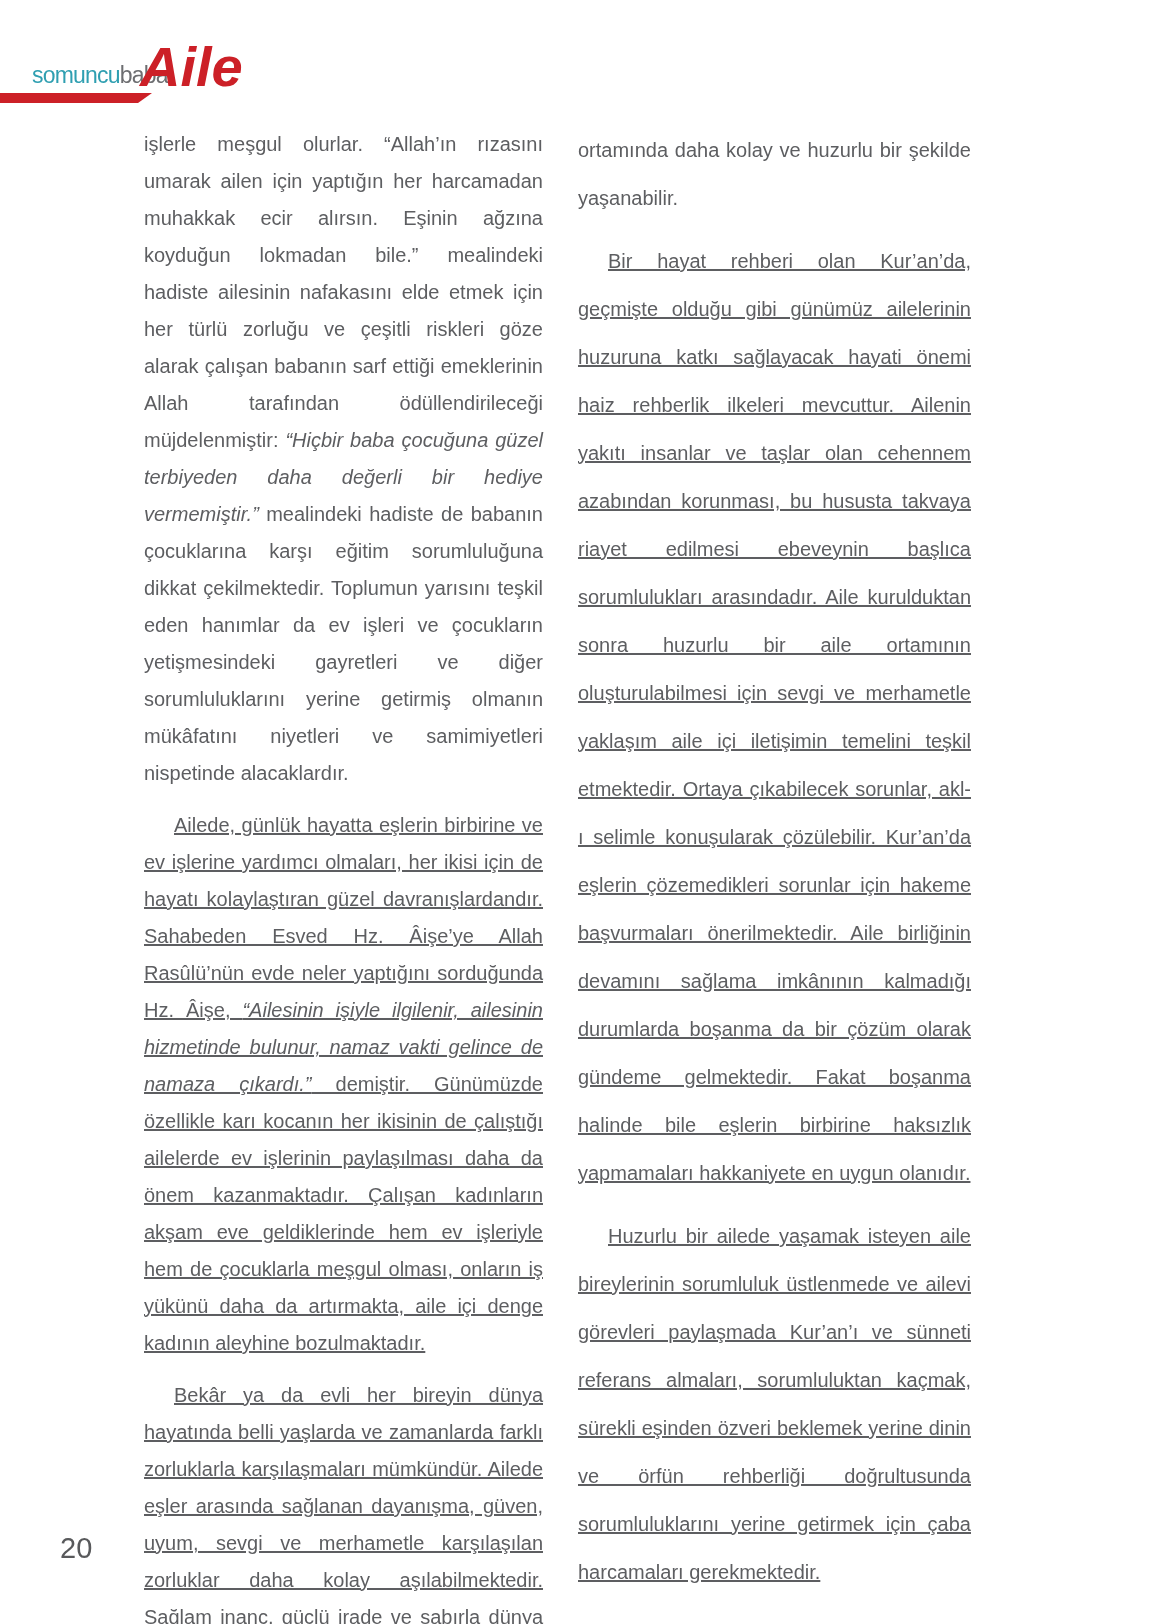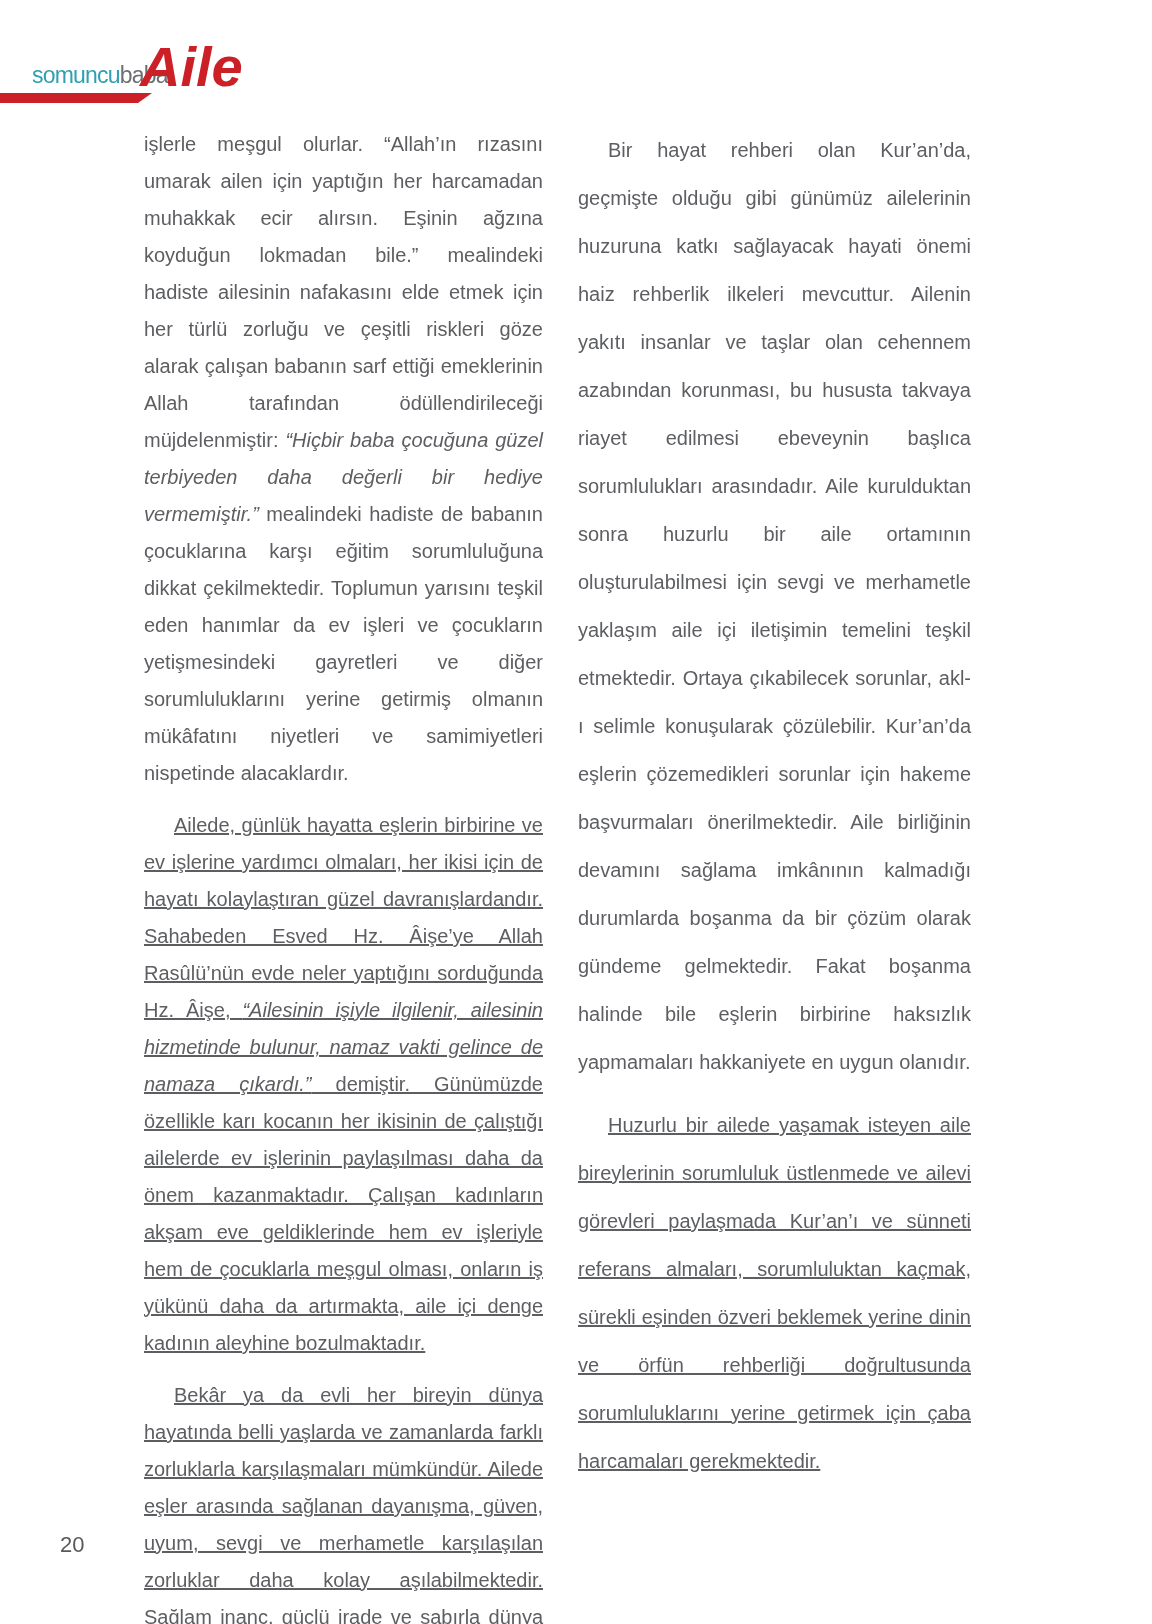--- a/index.html
+++ b/index.html
@@ -68,21 +68,21 @@
   }
   .col p + p { margin-top: 15px; text-decoration: underline; }
   .col p.indent { text-indent: 30px; }
   .col .it { font-style: italic; }
 
   
   .page-number {
     position: absolute;
     left: 60px;
     top: 1532px;
-    font-size: 22px;
+    font-size: 29px;
     color: #58595b;
   }
 </style>
 </head>
 <body>
 
 <div class="page">
 
   <header>
     <div class="logo-redbar"></div>
@@ -90,20 +90,21 @@
     <div class="logo-aile">Aile</div>
   </header>
 
   <main>
     <section class="col col-left">
         <p><span>işlerle meşgul olurlar. “Allah’ın rızasını umarak ailen için yaptığın her harcamadan muhakkak ecir alırsın. Eşinin ağzına koyduğun lokmadan bile.” mealindeki hadiste ailesinin nafakasını elde etmek için her türlü zorluğu ve çeşitli riskleri göze alarak çalışan babanın sarf ettiği emeklerinin Allah tarafından ödüllendirileceği müjdelenmiştir: </span><span class="it">“Hiçbir baba çocuğuna güzel terbiyeden daha değerli bir hediye vermemiştir.”</span><span> mealindeki hadiste de babanın çocuklarına karşı eğitim sorumluluğuna dikkat çekilmektedir. Toplumun yarısını teşkil eden hanımlar da ev işleri ve çocukların yetişmesindeki gayretleri ve diğer sorumluluklarını yerine getirmiş olmanın mükâfatını niyetleri ve samimiyetleri nispetinde alacaklardır.</span></p>
         <p class="indent"><span>Ailede, günlük hayatta eşlerin birbirine ve ev işlerine yardımcı olmaları, her ikisi için de hayatı kolaylaştıran güzel davranışlardandır. Sahabeden Esved Hz. Âişe’ye Allah Rasûlü’nün evde neler yaptığını sorduğunda Hz. Âişe, </span><span class="it">“Ailesinin işiyle ilgilenir, ailesinin hizmetinde bulunur, namaz vakti gelince de namaza çıkardı.”</span><span> demiştir. Günümüzde özellikle karı kocanın her ikisinin de çalıştığı ailelerde ev işlerinin paylaşılması daha da önem kazanmaktadır. Çalışan kadınların akşam eve geldiklerinde hem ev işleriyle hem de çocuklarla meşgul olması, onların iş yükünü daha da artırmakta, aile içi denge kadının aleyhine bozulmaktadır.</span></p>
         <p class="indent"><span>Bekâr ya da evli her bireyin dünya hayatında belli yaşlarda ve zamanlarda farklı zorluklarla karşılaşmaları mümkündür. Ailede eşler arasında sağlanan dayanışma, güven, uyum, sevgi ve merhametle karşılaşılan zorluklar daha kolay aşılabilmektedir. Sağlam inanç, güçlü irade ve sabırla dünya hayatı aile</span></p>
       </section>
     <section class="col col-right">
+        <p><span>ortamında daha kolay ve huzurlu bir şekilde yaşanabilir.</span></p>
         <p class="indent"><span>Bir hayat rehberi olan Kur’an’da, geçmişte olduğu gibi günümüz ailelerinin huzuruna katkı sağlayacak hayati önemi haiz rehberlik ilkeleri mevcuttur. Ailenin yakıtı insanlar ve taşlar olan cehennem azabından korunması, bu hususta takvaya riayet edilmesi ebeveynin başlıca sorumlulukları arasındadır. Aile kurulduktan sonra huzurlu bir aile ortamının oluşturulabilmesi için sevgi ve merhametle yaklaşım aile içi iletişimin temelini teşkil etmektedir. Ortaya çıkabilecek sorunlar, akl-ı selimle konuşularak çözülebilir. Kur’an’da eşlerin çözemedikleri sorunlar için hakeme başvurmaları önerilmektedir. Aile birliğinin devamını sağlama imkânının kalmadığı durumlarda boşanma da bir çözüm olarak gündeme gelmektedir. Fakat boşanma halinde bile eşlerin birbirine haksızlık yapmamaları hakkaniyete en uygun olanıdır.</span></p>
         <p class="indent"><span>Huzurlu bir ailede yaşamak isteyen aile bireylerinin sorumluluk üstlenmede ve ailevi görevleri paylaşmada Kur’an’ı ve sünneti referans almaları, sorumluluktan kaçmak, sürekli eşinden özveri beklemek yerine dinin ve örfün rehberliği doğrultusunda sorumluluklarını yerine getirmek için çaba harcamaları gerekmektedir.</span></p>
       </section>
   </main>
 
   <footer>
     <span class="page-number">20</span>
   </footer>
 
 </div>

